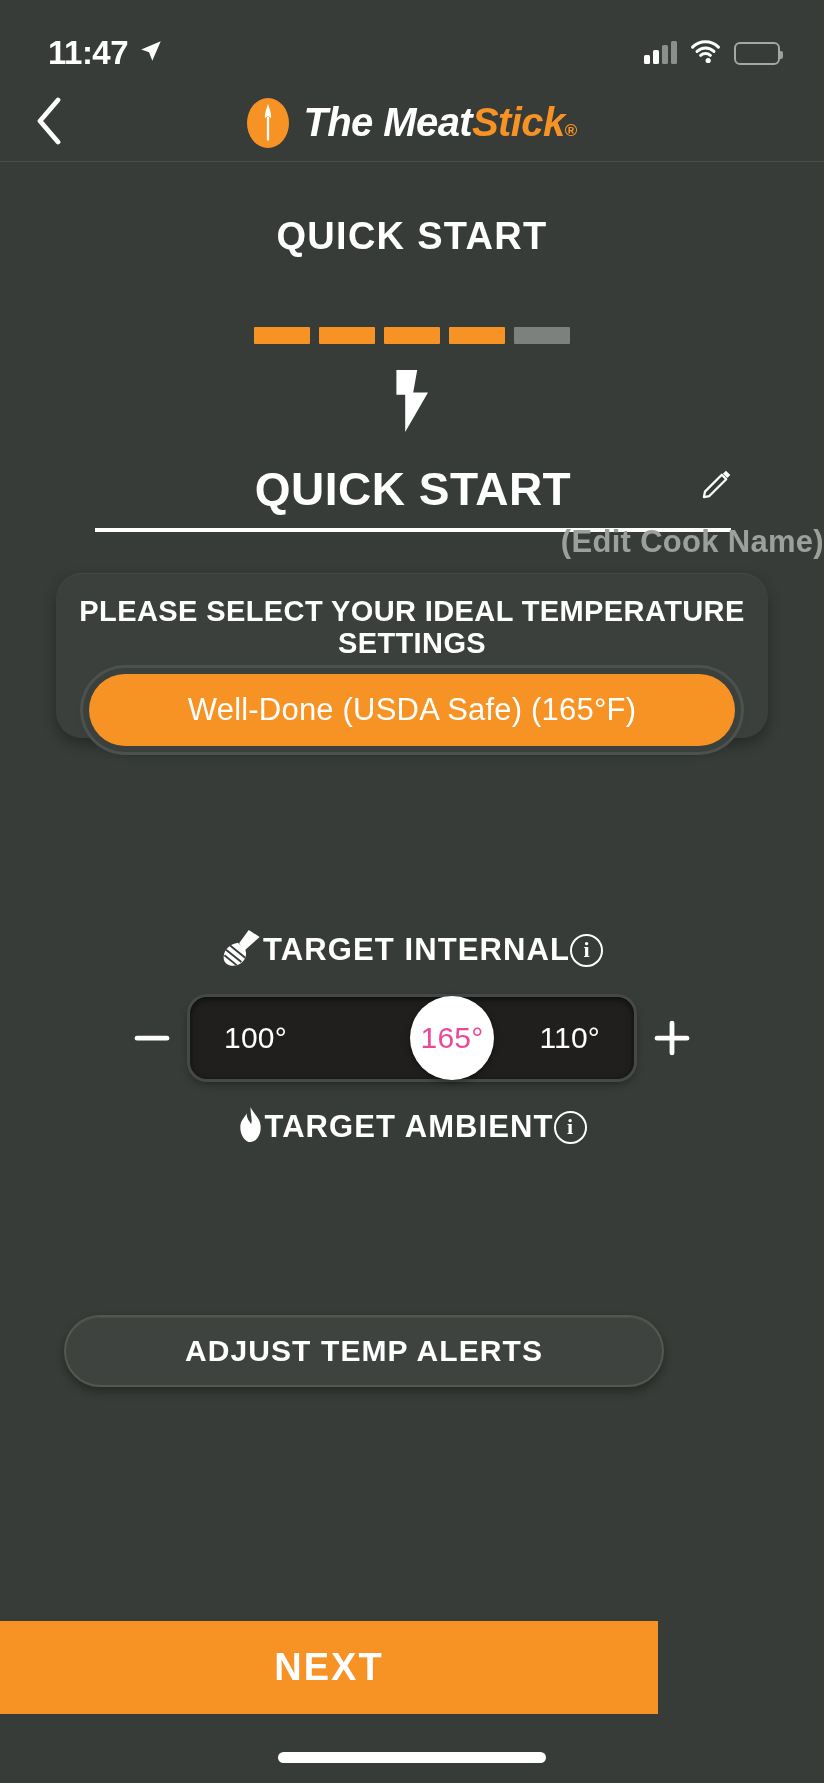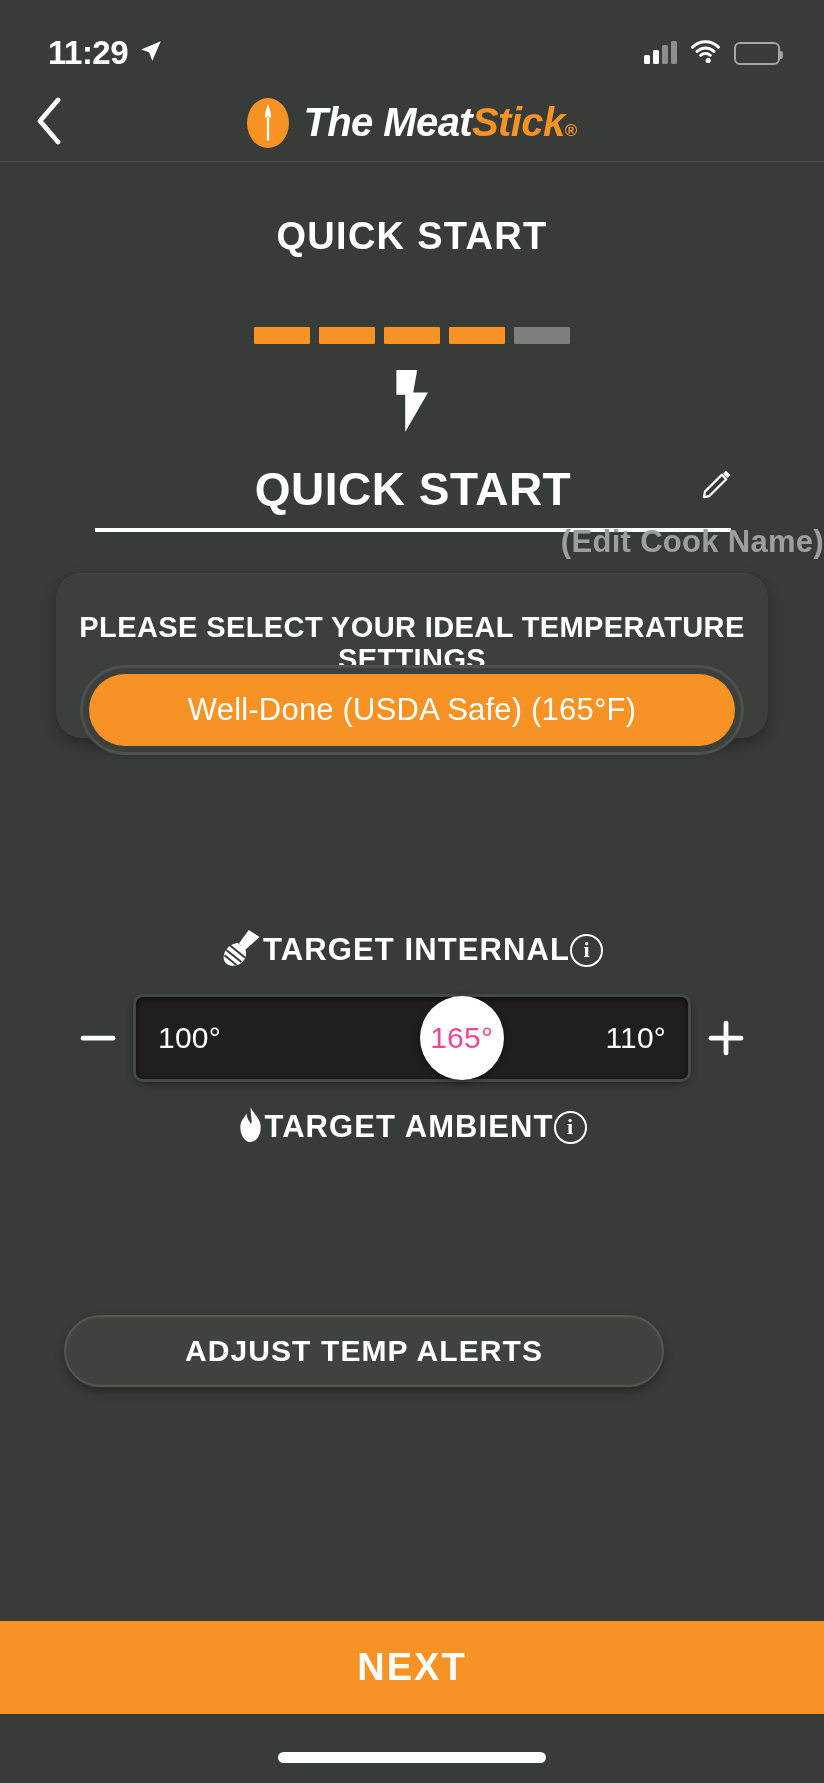--- a/index.html
+++ b/index.html
@@ -189,21 +189,21 @@
   .card {
     position: absolute;
     top: 573px;
     left: 56px;
     width: 712px;
     height: 165px;
     background: #3b403c;
     border-radius: 26px;
     box-shadow: 0 6px 14px rgba(0,0,0,0.30),
                 inset 0 1px 0 rgba(255,255,255,0.05);
-    padding-top: 38px;
+    padding-top: 22px;
   }
   .card-title {
     text-align: center;
     font-size: 29px;
     font-weight: 700;
     color: #ffffff;
     line-height: 1.12;
     letter-spacing: 0.4px;
   }
   .doneness-btn {
@@ -262,31 +262,31 @@
     gap: 0;
   }
   .step-btn {
     width: 76px; height: 76px;
     display: flex; align-items: center; justify-content: center;
     cursor: pointer;
     flex: none;
   }
   .slider-track {
     position: relative;
-    width: 552px;
+    width: 444px;
     height: 82px;
     background: #201f1e;
-    border-radius: 7px;
+    border-radius: 17px;
     box-shadow: 0 0 0 3px #454a46,
                 0 4px 10px rgba(0,0,0,0.45),
                 inset 0 2px 6px rgba(0,0,0,0.6);
     display: flex;
     align-items: center;
     justify-content: space-between;
-    padding: 0 22px;
+    padding: 0 34px;
     flex: none;
   }
   .slider-minmax {
     font-size: 30px;
     color: #ffffff;
     letter-spacing: 0.2px;
   }
   .slider-thumb {
     position: absolute;
     top: 50%;
@@ -322,21 +322,21 @@
     cursor: pointer;
     box-shadow: 0 5px 10px rgba(0,0,0,0.30),
                 inset 0 1px 0 rgba(255,255,255,0.06);
   }
 
   
   .next-btn {
     position: absolute;
     left: 0;
     top: 1621px;
-    width: 824px;
+    width: 658px;
     height: 93px;
     background: #f79325;
     border: none;
     color: #ffffff;
     font-family: "Liberation Sans", sans-serif;
     font-size: 38px;
     font-weight: 600;
     letter-spacing: 2px;
     cursor: pointer;
   }
@@ -351,21 +351,21 @@
     border-radius: 6px;
   }
 </style>
 </head>
 <body>
 
 <div id="app">
 
   <div class="statusbar">
     <div class="status-time">
-      <span>11:29</span>
+      <span>11:47</span>
       <span class="loc-arrow">
         <svg width="26" height="26" viewBox="0 0 24 24">
             <path d="M21 3 L3 10.6 L10.2 13.1 L13.2 21 Z" fill="#ffffff"></path>
           </svg>
       </span>
     </div>
     <div class="status-right">
       <span class="signal">
         <i></i>
           <i></i>

